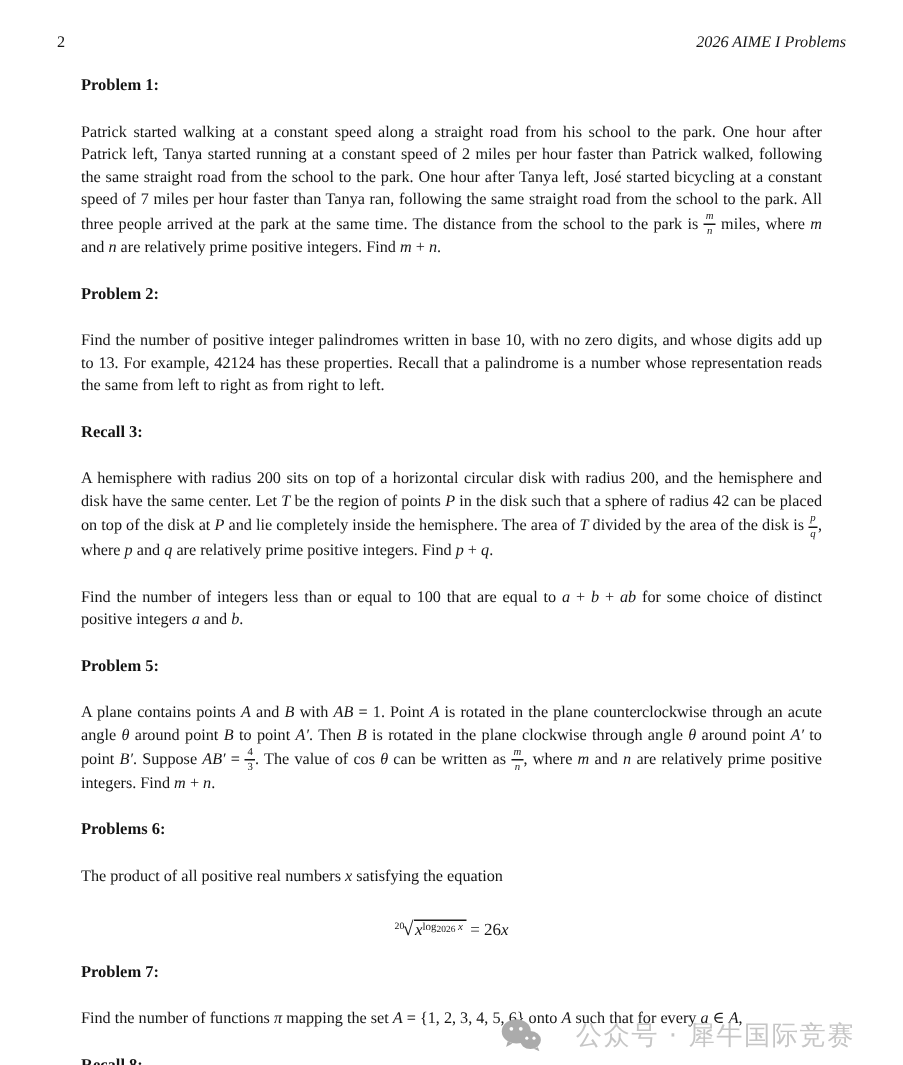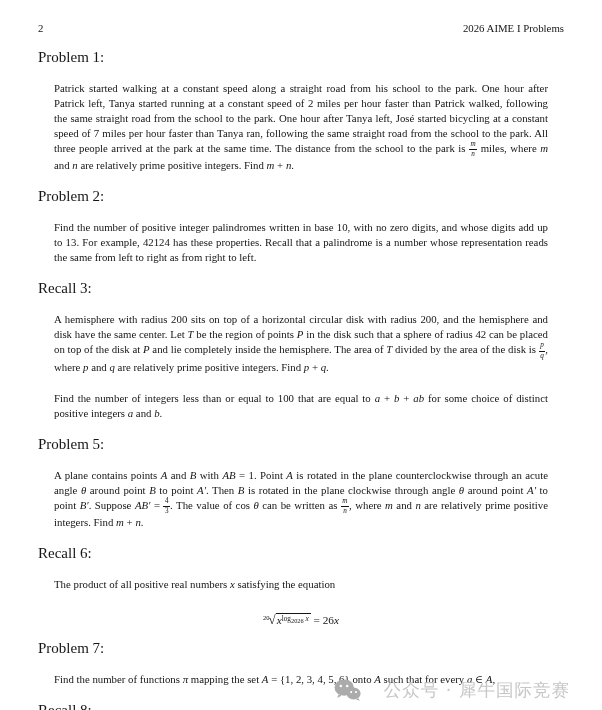--- a/index.html
+++ b/index.html
@@ -9,24 +9,24 @@
     background:#ffffff;
     color:#151515;
     font-family:"Liberation Serif","DejaVu Serif",serif;
     overflow:hidden;
   }
   .content{padding:22px 38px 0 38px;}
   .pagehead{
     display:flex;justify-content:space-between;align-items:baseline;
     font-size:10.8px;margin-bottom:16px;
   }
-  .pagehead .ptitle{}
+  .pagehead .ptitle{font-style:italic;}
   section.prob{margin-top:11px;}
   section.prob h3{
-    font-size:15px;font-weight:normal;margin:0 0 1px 0;line-height:15px;
+    font-size:11px;font-weight:bold;margin:0 0 1px 16px;line-height:15px;
   }
   section.prob p{
     margin:16px;font-size:10.8px;line-height:15px;text-align:justify;
   }
   .eq{
     text-align:center;font-size:11.3px;margin:9px 0 8px 0;line-height:20px;
   }
   i.mi,.scr{font-style:italic;}
   sup.s{font-size:7.3px;line-height:0;vertical-align:0.45em;}
   sub.s{font-size:6.3px;line-height:0;vertical-align:-0.25em;}
@@ -78,21 +78,21 @@
     <section class="prob">
       <p>Find the number of integers less than or equal to 100 that are equal to <i class="mi">a</i> + <i class="mi">b</i> + <i class="mi">ab</i> for some choice of distinct positive integers <i class="mi">a</i> and <i class="mi">b</i>.</p>
     </section>
 
     <section class="prob">
       <h3>Problem 5:</h3>
       <p>A plane contains points <i class="mi">A</i> and <i class="mi">B</i> with <i class="mi">AB</i> = 1. Point <i class="mi">A</i> is rotated in the plane counterclockwise through an acute angle <i class="mi">θ</i> around point <i class="mi">B</i> to point <i class="mi">A′</i>. Then <i class="mi">B</i> is rotated in the plane clockwise through angle <i class="mi">θ</i> around point <i class="mi">A′</i> to point <i class="mi">B′</i>. Suppose <i class="mi">AB′</i> = <span class="frac"><span class="num">4</span><span class="den">3</span></span>. The value of cos <i class="mi">θ</i> can be written as <span class="frac it"><span class="num">m</span><span class="den">n</span></span>, where <i class="mi">m</i> and <i class="mi">n</i> are relatively prime positive integers. Find <i class="mi">m</i> + <i class="mi">n</i>.</p>
     </section>
 
     <section class="prob">
-      <h3>Recall 6:</h3>
+      <h3>Problems 6:</h3>
       <p>The product of all positive real numbers <i class="mi">x</i> satisfying the equation</p>
       <div class="eq"><span class="root"><sup class="ridx">20</sup><span class="rsign">√</span><span class="rad"><i class="mi">x</i><sup class="s">log<sub class="s">2026</sub> <i class="mi">x</i></sup></span></span> = 26<i class="mi">x</i></div>
     </section>
 
     <section class="prob">
       <h3>Problem 7:</h3>
       <p>Find the number of functions <i class="mi">π</i> mapping the set <i class="mi">A</i> = {1, 2, 3, 4, 5, 6} onto <i class="mi">A</i> such that for every <i class="mi">a</i> ∈ <i class="mi">A</i>,</p>
     </section>
 
     <section class="prob">

